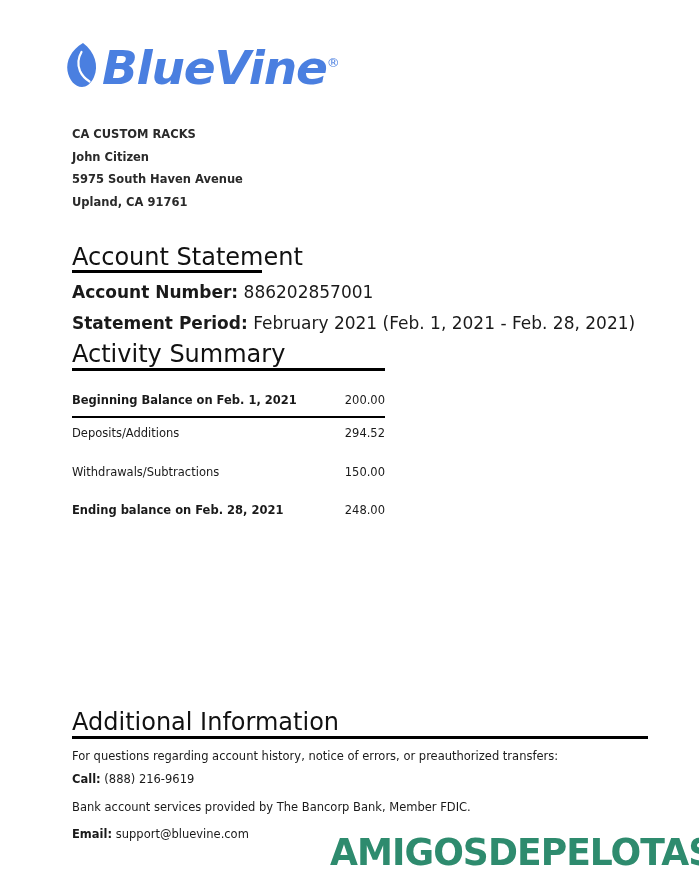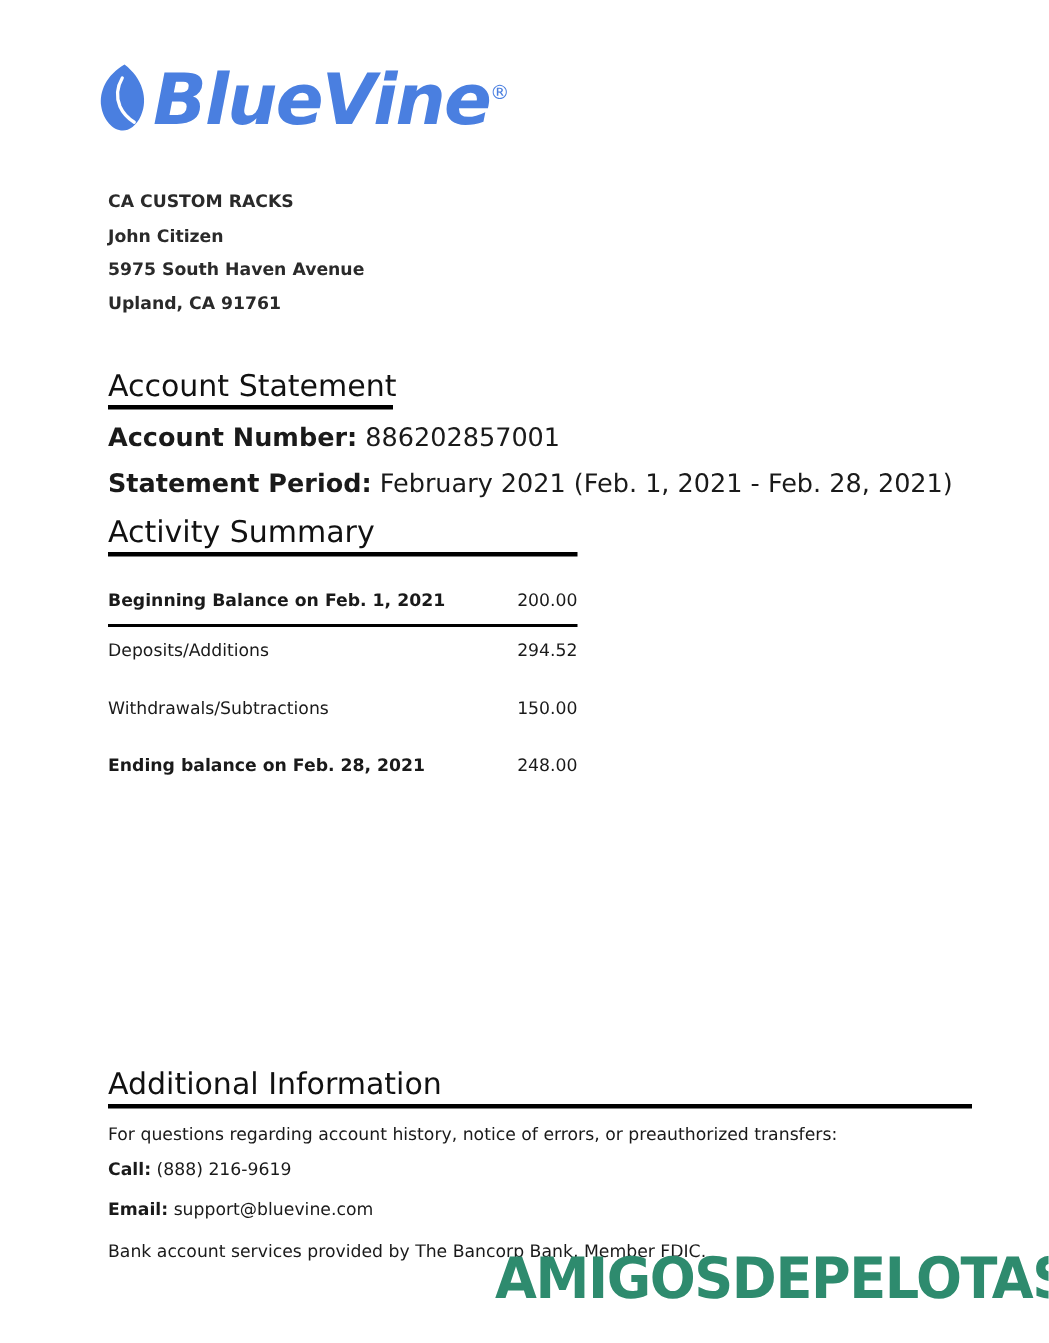--- a/index.html
+++ b/index.html
@@ -63,21 +63,21 @@
     top: 123px;
     font-size: 11.5px;
     line-height: 22.5px;
     color: #2a2a2a;
     font-weight: bold;
   }
   .address div { white-space: nowrap; }
 
   
   .section-title {
-    font-size: 20px;
+    font-size: 24px;
     font-weight: normal;
     color: #111111;
     line-height: 22px;
     white-space: nowrap;
   }
   .rule {
     background: #000000;
     height: 3px;
   }
   .rule-thin {
@@ -266,23 +266,23 @@
 
 
   <div class="additional-block">
     <div class="section-title">Additional Information</div>
     <div class="rule"></div>
     <div class="info-line info-intro">For questions regarding account history, notice of errors, or preauthorized transfers:</div>
     <div class="info-line info-call">
       <b>Call:</b>
       <span>(888) 216-9619</span>
     </div>
+    <div class="info-line info-fdic">Bank account services provided by The Bancorp Bank, Member FDIC.</div>
     <div class="info-line info-email">
       <b>Email:</b>
       <span>support@bluevine.com</span>
     </div>
-    <div class="info-line info-fdic">Bank account services provided by The Bancorp Bank, Member FDIC.</div>
   </div>
 
   <div class="watermark"><span class="wm-green">AMIGOSDEPELOTAS</span></div>
 
 
 </div>
 
 </body></html>

